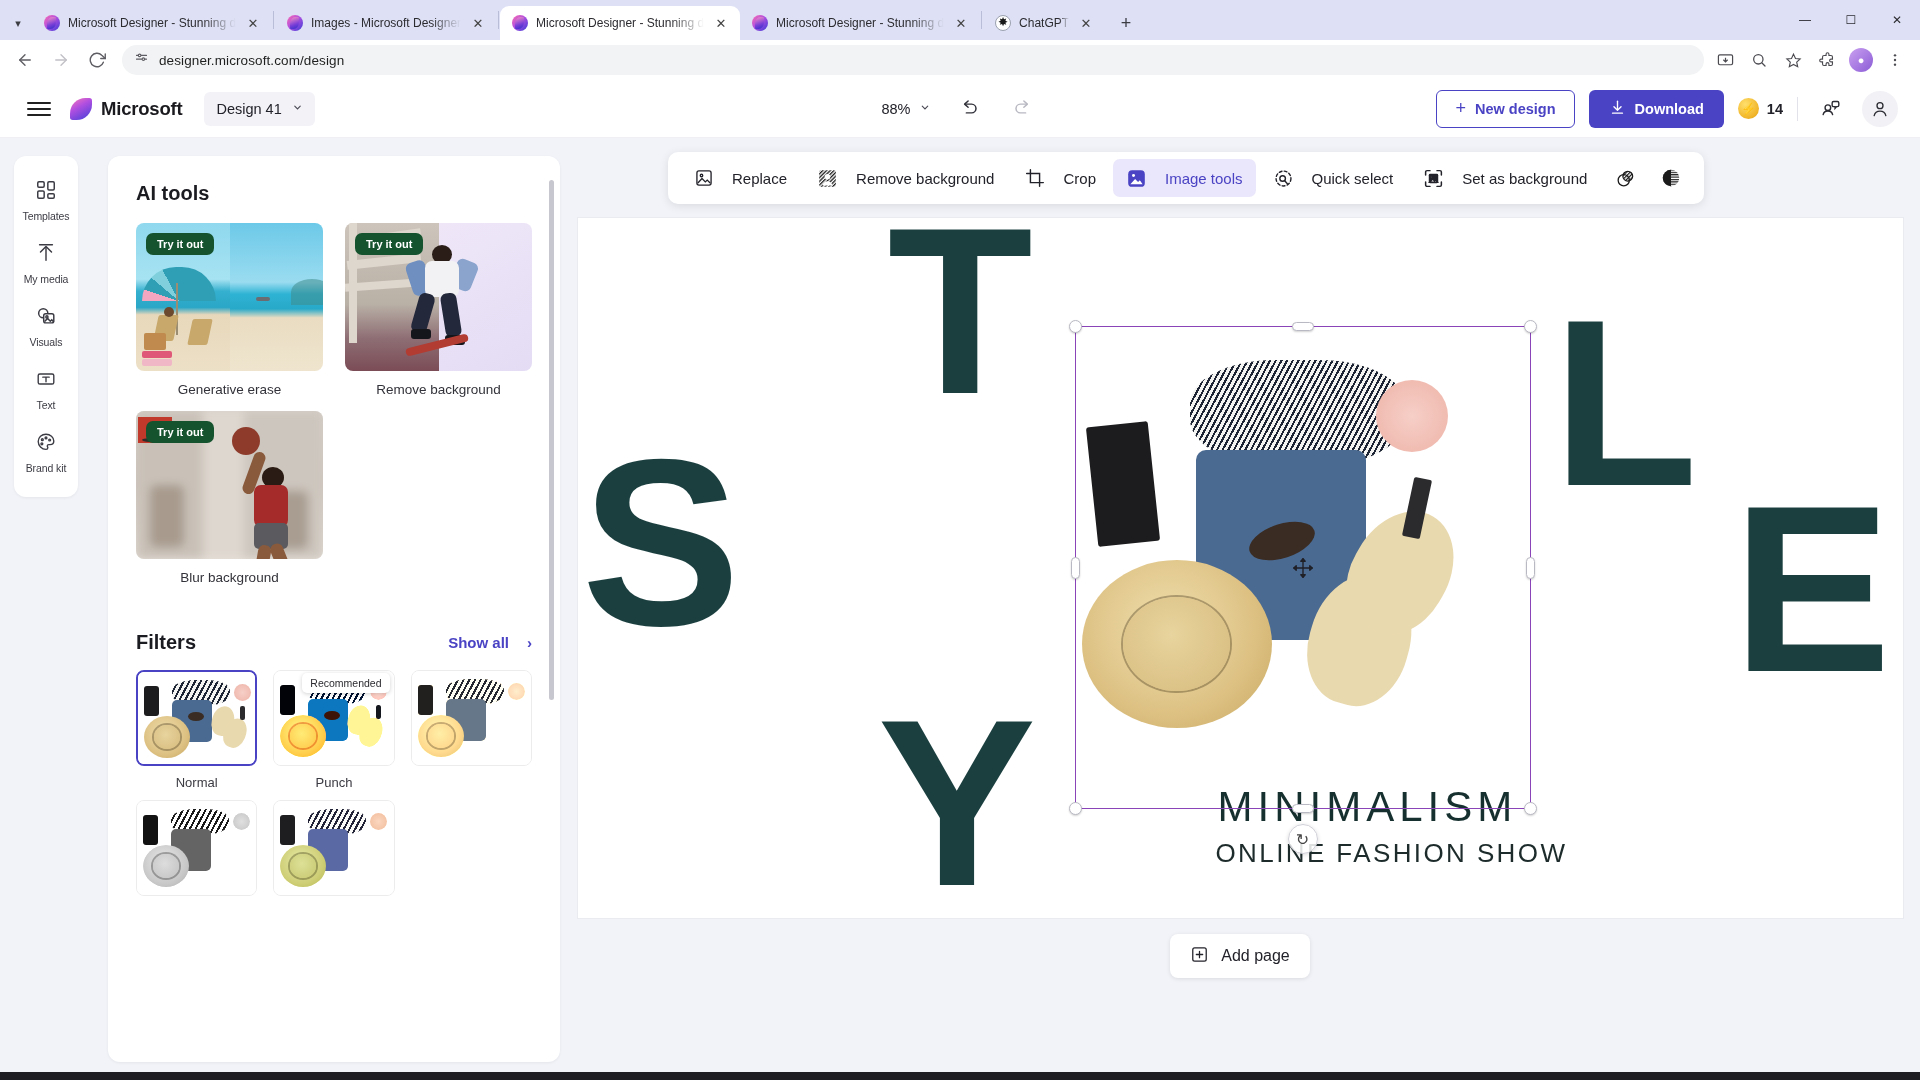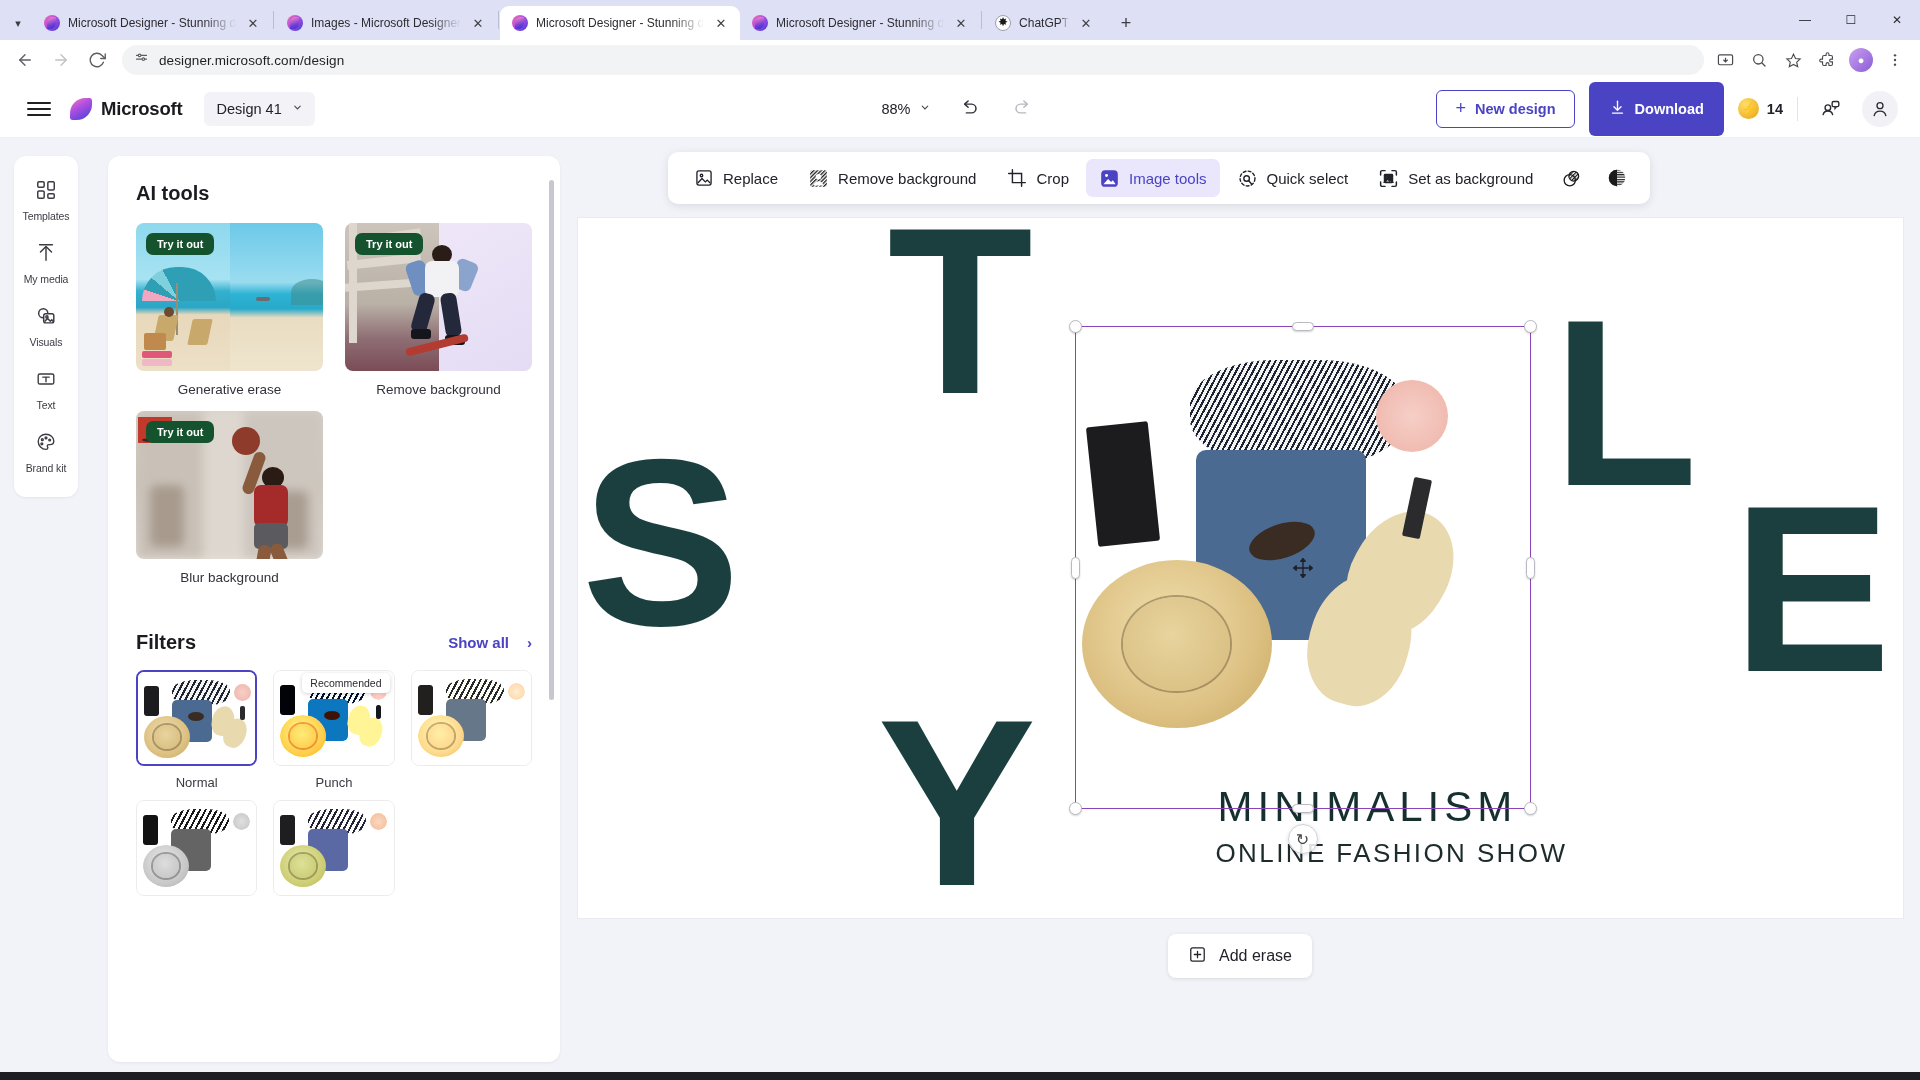--- a/index.html
+++ b/index.html
@@ -183,21 +183,21 @@
     margin-left: auto; display:flex; align-items:center; gap: 14px;
   }
   .btn-newdesign {
     height: 38px; padding: 0 18px;
     border: 1px solid #4a43c4; border-radius: 6px;
     background: #fff; color: #4a43c4;
     font-size: 14.5px; font-weight: 600;
     display:flex; align-items:center; gap:9px;
   }
   .btn-download {
-    height: 54px; padding: 0 20px;
+    height: 38px; padding: 0 20px;
     border-radius: 6px;
     background: #4a43c4; color: #fff;
     font-size: 14.5px; font-weight: 700;
     display:flex; align-items:center; gap:9px;
   }
   .credits { display:flex; align-items:center; gap:8px; font-size:14.5px; color:#22222a; font-weight:600;}
   .coin {
     width:21px;height:21px;border-radius:50%;
     background: radial-gradient(circle at 35% 30%, #ffdf6b, #f0b429 70%, #d89a12);
     display:flex;align-items:center;justify-content:center;
@@ -383,21 +383,21 @@
     position:absolute; left: 108px; top: 14px;
     height: 52px;
     background:#fff; border-radius:10px;
     display:flex; align-items:center; gap:4px;
     padding: 0 12px;
     box-shadow: 0 2px 10px rgba(0,0,0,.10);
     z-index: 30;
   }
   .ctx-item {
     height: 38px; padding: 0 13px; border-radius:7px;
-    display:flex; align-items:center; gap:9px;
+    display:flex; align-items:center; gap:18px;
     font-size:15px; color:#22222a; white-space:nowrap;
   }
   .ctx-item.active { background:#eae6fb; color:#4a43c4;justify-content:flex-end; }
   .ctx-icon { width:21px; height:21px; display:flex; align-items:center; justify-content:center; }
   .ctx-icon-only { width:42px; height:38px; display:flex; align-items:center; justify-content:center; border-radius:7px;}
 
   .page-wrap {
     position:absolute; left: 0; right: 0; top: 80px; bottom: 0;
     display:flex; flex-direction:column; align-items:center;
   }
@@ -1070,21 +1070,21 @@
       </div>
 
       <div class="addpage-bar">
         <div class="btn-addpage">
           <span>
             <svg width="19" height="19" viewBox="0 0 24 24" fill="none" stroke="currentColor" stroke-width="1.6" stroke-linecap="round">
                 <rect x="3.5" y="3.5" width="17" height="17" rx="2.4"></rect>
                 <path d="M12 8v8M8 12h8"></path>
               </svg>
           </span>
-          <span>Add erase</span>
+          <span>Add page</span>
         </div>
       </div>
     </div>
 
   </div>
 </div>
 
 <div class="bottom-strip"></div>
 
 </body></html>

